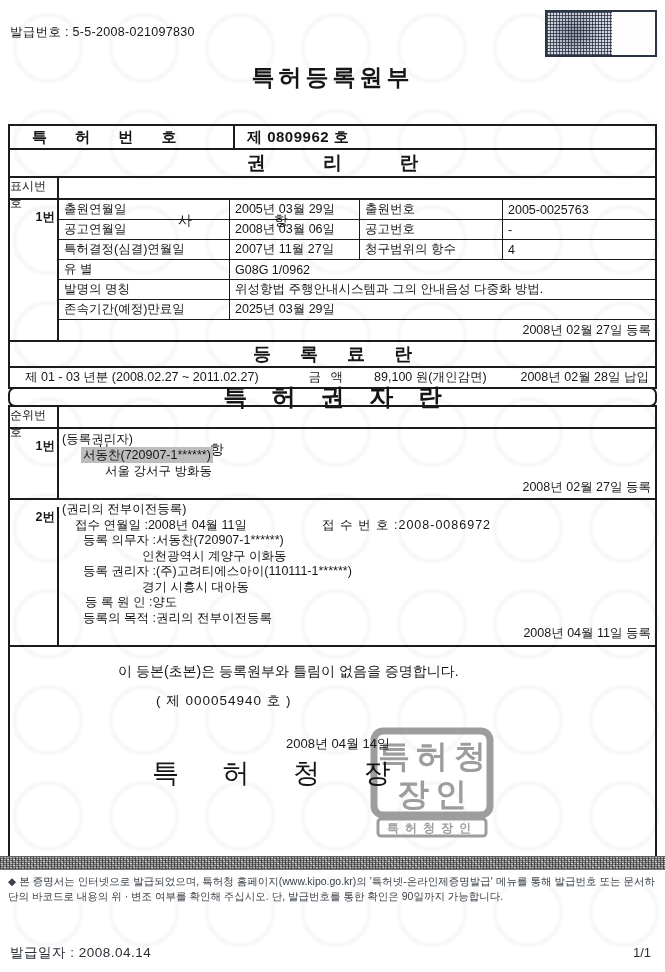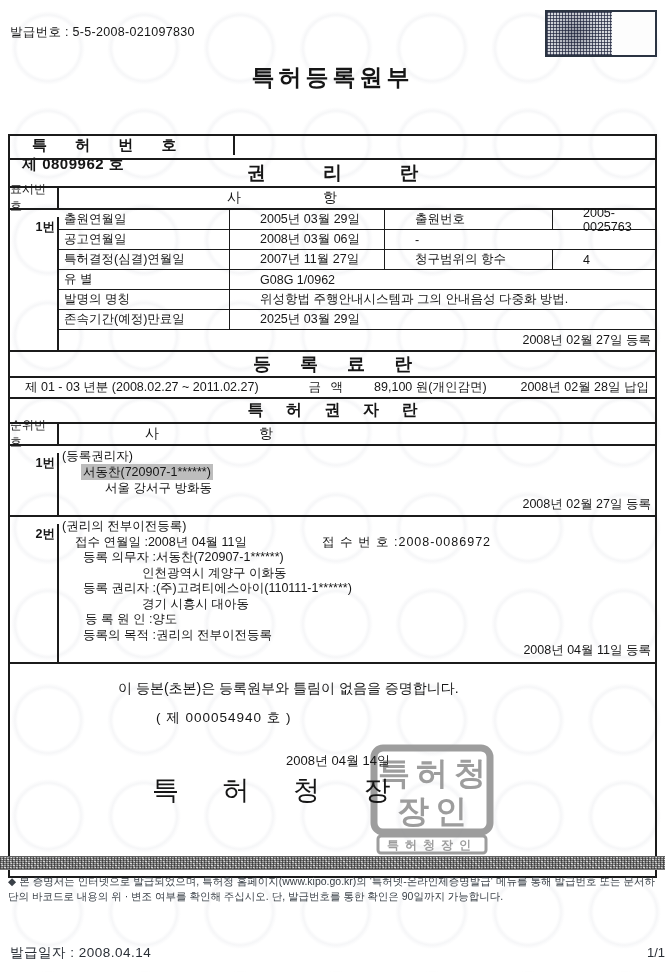--- a/index.html
+++ b/index.html
@@ -24,43 +24,43 @@
       radial-gradient(circle at 42% 50%, rgba(15,20,45,.35), transparent 62%),
       repeating-linear-gradient(90deg, rgba(30,35,60,.7) 0 1px, transparent 1px 3px),
       repeating-linear-gradient(0deg, rgba(30,35,60,.7) 0 1px, transparent 1px 3px);
   }
   .barcode-blank { flex:1; background:#fdfdfd; }
 
   .title { position:absolute; top:62px; left:0; right:0; text-align:center; font-size:23px; font-weight:bold; letter-spacing:4px; }
 
   .doc { position:absolute; left:8px; top:120px; width:649px; font-size:12.5px; }
   .sec { border:2px solid #1b1b1b; margin-top:-2px; position:relative; }
-  .sec.first { margin-top:14px;flex-direction:column; }
+  .sec.first { margin-top:4px; }
 
   .row-patent { display:flex; height:26px; align-items:stretch; font-weight:bold; font-size:15px; }
   .row-patent .lbl { width:225px; display:flex; align-items:center; padding-left:22px; letter-spacing:12px; border-right:2px solid #1b1b1b; }
   .row-patent .val { display:flex; align-items:center; padding-left:12px; letter-spacing:.5px; }
 
   .hdr { display:flex; align-items:center; justify-content:center; font-weight:bold; }
   .hdr-rights { height:30px; font-size:19px; letter-spacing:26px; text-indent:26px; }
   .hdr-fee    { height:28px; font-size:18px; letter-spacing:12px; text-indent:12px; }
-  .hdr-holder { height:27px; font-size:16px; letter-spacing:9px;  text-indent:9px; }
-
-  .cols { display:flex; height:24px; align-items:stretch; font-size:12px; }
+  .hdr-holder { height:20px; font-size:24px; letter-spacing:9px;  text-indent:9px;border-radius:7px; }
+
+  .cols { display:flex; height:24px; align-items:stretch; font-size:12px;flex-direction:column; }
   .cols .idx { width:49px; border-right:2px solid #1b1b1b; display:flex; align-items:center; justify-content:center; }
   .cols .pair { flex:1; display:flex; align-items:center; font-size:14px; }
   .pair-rights span:first-child { margin-left:168px; }
   .pair-rights span:last-child  { margin-left:82px; }
   .pair-holder span:first-child { margin-left:86px; }
   .pair-holder span:last-child  { margin-left:100px; }
 
   .body-split { display:flex; align-items:stretch; }
   .body-split .idx { width:49px; border-right:2px solid #1b1b1b; text-align:right; font-weight:bold; padding:2px 2px 0 0; font-size:12.5px;margin-top:7px; }
   .detail { flex:1; }
-  .drow { display:flex; height:20px; align-items:stretch; border-bottom:1px solid #1b1b1b;gap:25px; }
+  .drow { display:flex; height:20px; align-items:stretch; border-bottom:1px solid #1b1b1b; }
   .drow > div { display:flex; align-items:center; padding-left:5px; }
   .drow .c1 { width:171px; border-right:1px solid #1b1b1b; }
   .drow .c2 { width:130px; border-right:1px solid #1b1b1b; }
   .drow .c3 { width:143px; border-right:1px solid #1b1b1b; }
   .drow .c4 { flex:1; }
   .drow .cw { flex:1; }
   .regline { height:20px; display:flex; align-items:center; justify-content:flex-end; padding-right:4px; }
 
   .fee-row { height:23px; display:flex; align-items:center; }
   .fee-term   { margin-left:15px; }
@@ -94,21 +94,21 @@
   .band {
     position:absolute; left:0; right:0; top:856px; height:14px;
     background-color:#a8a8a8;
     background-image:
       repeating-linear-gradient(90deg, rgba(20,20,20,.55) 0 1px, transparent 1px 3px),
       repeating-linear-gradient(0deg, rgba(25,25,25,.45) 0 1px, transparent 1px 2px),
       repeating-linear-gradient(45deg, rgba(255,255,255,.55) 0 1px, transparent 1px 4px);
     border-top:1px solid #5f5f5f; border-bottom:1px solid #7a7a7a;
   }
   .notice { position:absolute; left:8px; right:10px; top:874px; font-size:10.5px; line-height:15px; color:#3a4148; text-align:justify; }
-  .bottomline { position:absolute; left:10px; right:0; top:944px; display:flex; justify-content:space-between; align-items:baseline; }
+  .bottomline { position:absolute; left:10px; right:14px; top:944px; display:flex; justify-content:space-between; align-items:baseline; }
   .issue-date { font-size:13.5px; color:#2a2f36; letter-spacing:.5px; }
   .page-num { font-size:13px; color:#2a2f36; }
 </style>
 </head>
 <body>
 
 <div class="page">
 
   <div class="issue-no">발급번호 : 5-5-2008-021097830</div>
 
@@ -141,20 +141,21 @@
       <div class="detail">
         <div class="drow">
           <div class="c1">출원연월일</div>
           <div class="c2">2005년 03월 29일</div>
           <div class="c3">출원번호</div>
           <div class="c4">2005-0025763</div>
         </div>
         <div class="drow">
           <div class="c1">공고연월일</div>
           <div class="c2">2008년 03월 06일</div>
+          <div class="c3">공고번호</div>
           <div class="c4">-</div>
         </div>
         <div class="drow">
           <div class="c1">특허결정(심결)연월일</div>
           <div class="c2">2007년 11월 27일</div>
           <div class="c3">청구범위의 항수</div>
           <div class="c4">4</div>
         </div>
         <div class="drow">
           <div class="c1">유 별</div>

